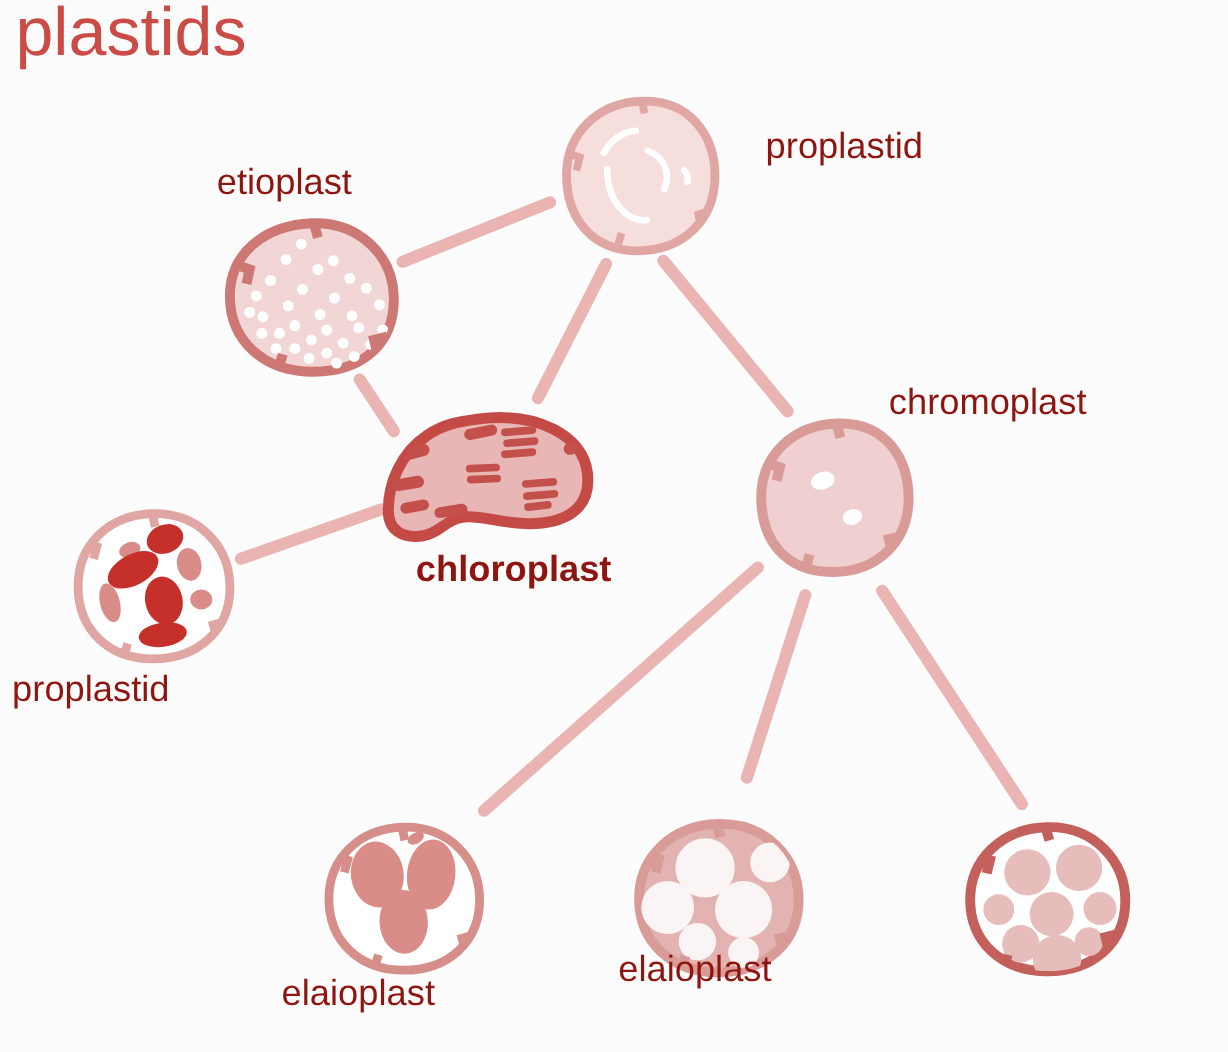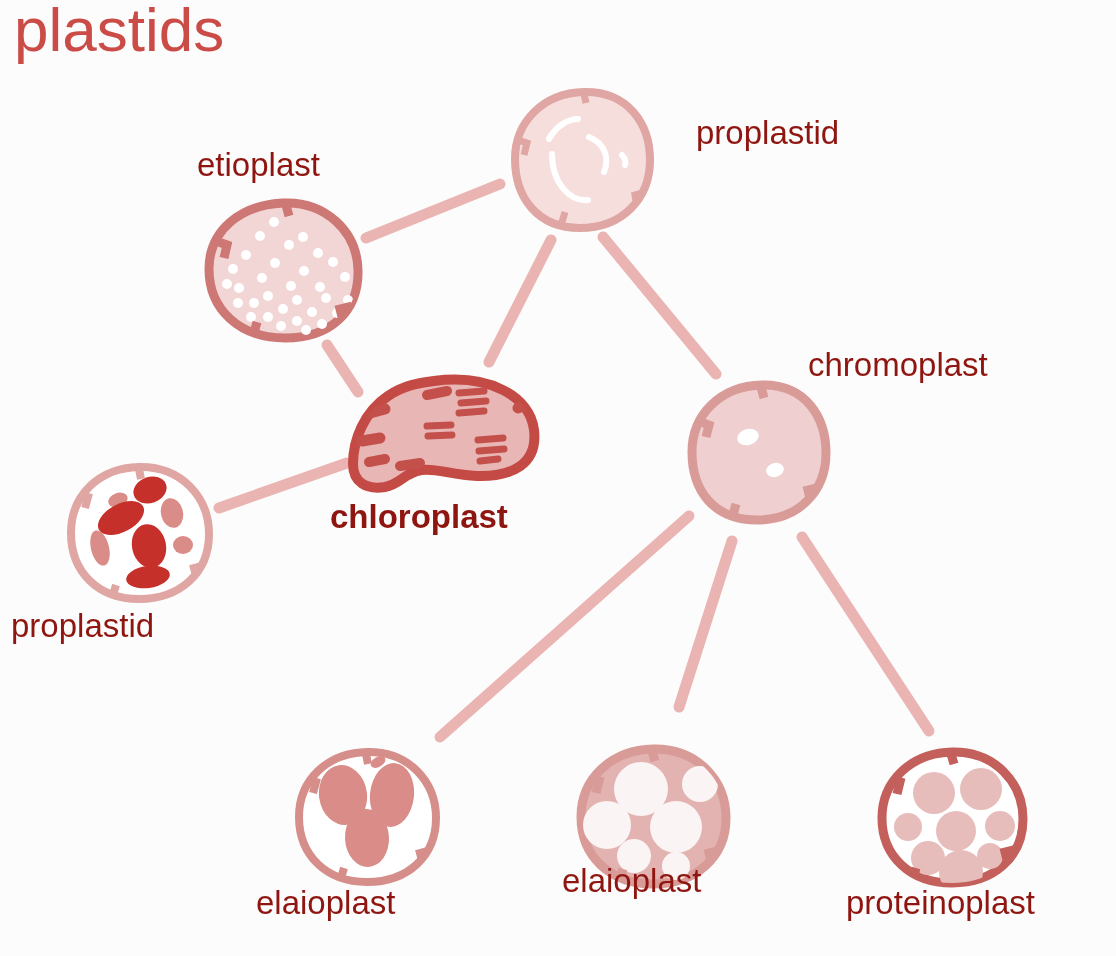--- a/index.html
+++ b/index.html
@@ -39,20 +39,21 @@
   .node-label {
     position: absolute;
     font-size: 33px;
     font-weight: 400;
     color: #8f1610;
     white-space: nowrap;
     line-height: 1;
   }
   .node-label.bold {
     font-weight: 700;
+    margin-left: 48px;
   }
   .lbl-etioplast     { left: 197px; top: 148px; }
   .lbl-proplastid    { left: 696px; top: 116px; }
   .lbl-leucoplast    { left: 808px; top: 348px; }
   .lbl-chloroplast   { left: 330px; top: 500px; }
   .lbl-chromoplast   { left: 11px;  top: 609px; }
   .lbl-amyloplast    { left: 256px; top: 886px; }
   .lbl-elaioplast    { left: 562px; top: 864px; }
   .lbl-proteinoplast { left: 846px; top: 886px; }
 </style>
@@ -275,15 +276,14 @@
 
   <div class="page-title">plastids</div>
 
   <div class="node-label lbl-etioplast">etioplast</div>
   <div class="node-label lbl-proplastid">proplastid</div>
   <div class="node-label lbl-leucoplast">chromoplast</div>
   <div class="node-label bold lbl-chloroplast">chloroplast</div>
   <div class="node-label lbl-chromoplast">proplastid</div>
   <div class="node-label lbl-amyloplast">elaioplast</div>
   <div class="node-label lbl-elaioplast">elaioplast</div>
-  <div class="node-label lbl-proteinoplast">proteinoplast</div>
 
 </div>
 
 </body></html>

